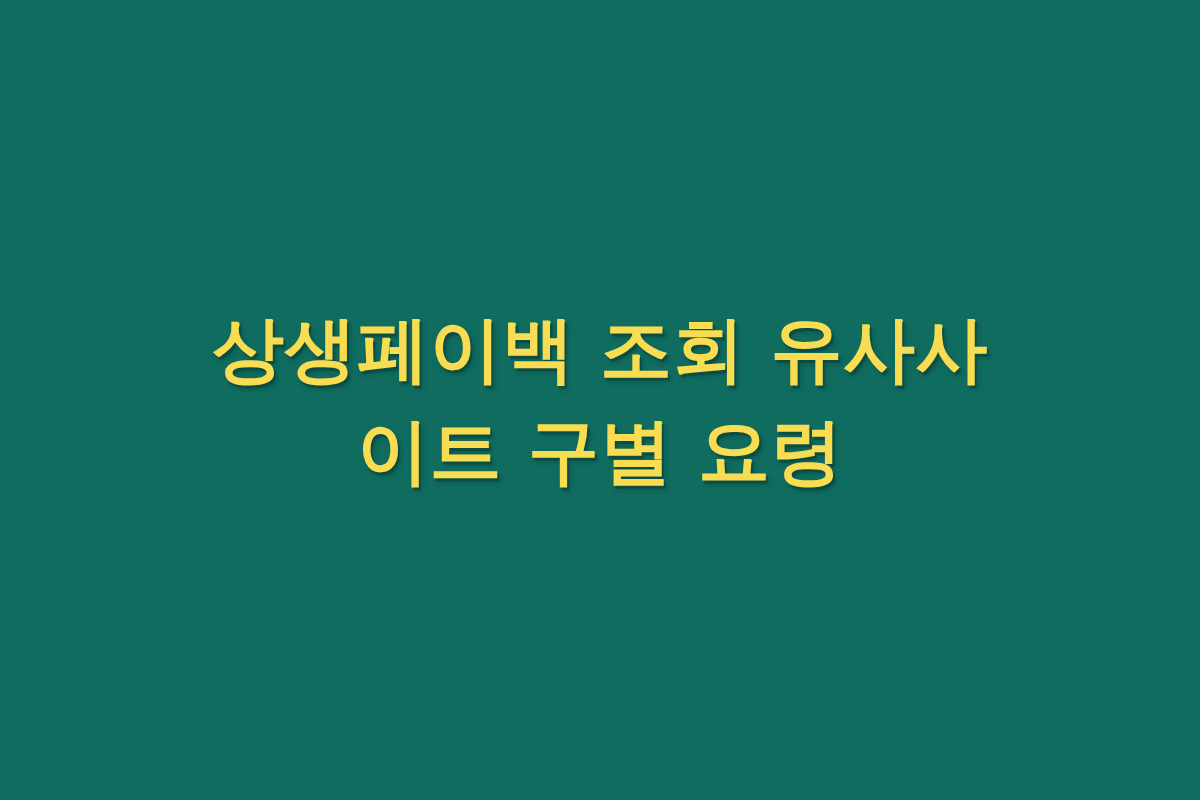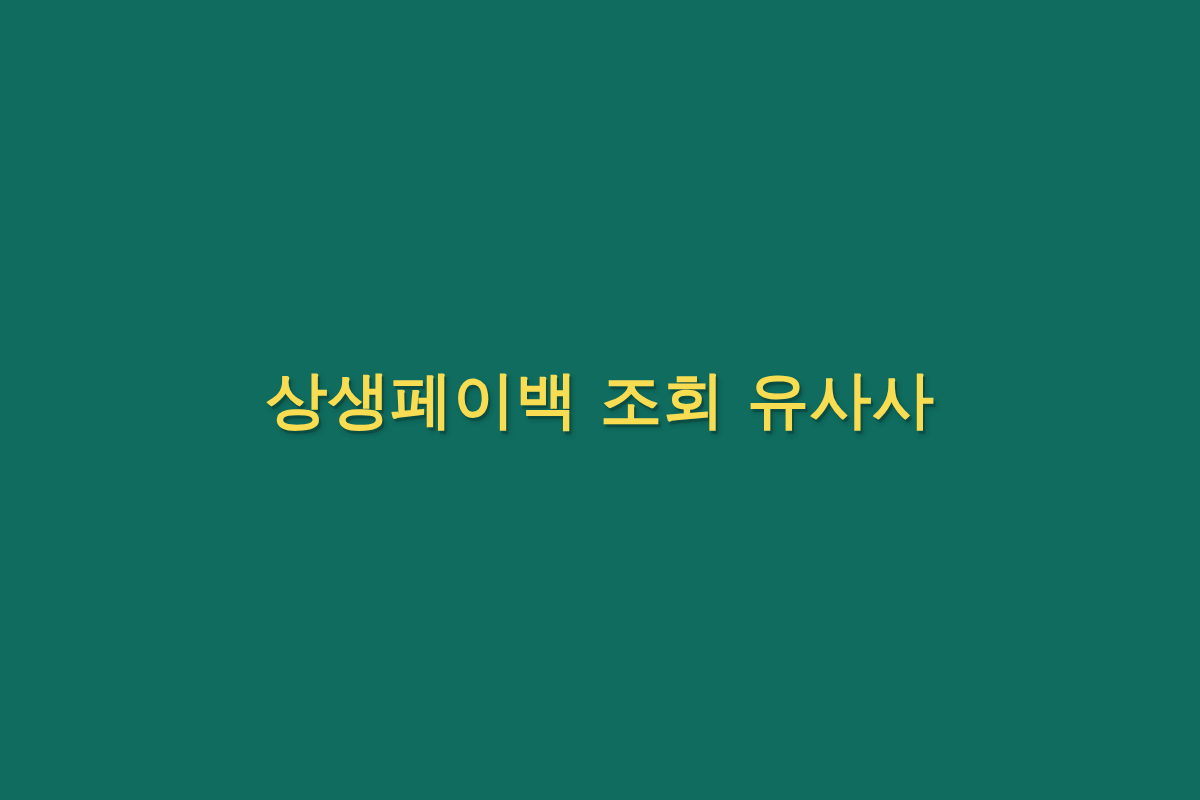--- a/index.html
+++ b/index.html
@@ -25,21 +25,21 @@
     background: #0F6C5F;
   }
 
   #headline {
     width: 1040px;
     margin: 0;
     padding: 0;
     text-align: center;
     font-family: "DejaVu Sans", "Liberation Sans", sans-serif;
     font-weight: 700;
-    font-size: 62px;
+    font-size: 72px;
     line-height: 1.42;
     letter-spacing: 0.5px;
     color: #F8DC52;
     text-shadow:
       2px 3px 0 rgba(10, 66, 57, 0.55),
       3px 4px 4px rgba(8, 52, 45, 0.35);
     word-break: keep-all;
     overflow-wrap: anywhere;
     -webkit-font-smoothing: antialiased;
   }
@@ -49,15 +49,16 @@
     white-space: nowrap;
   }
 </style>
 </head>
 <body>
 
 <div id="banner">
 
   <h1 id="headline">
     <span class="line">상생페이백 조회 유사사</span>
+    <span class="line">이트 구별 요령</span>
   </h1>
 
 </div>
 
 </body></html>

